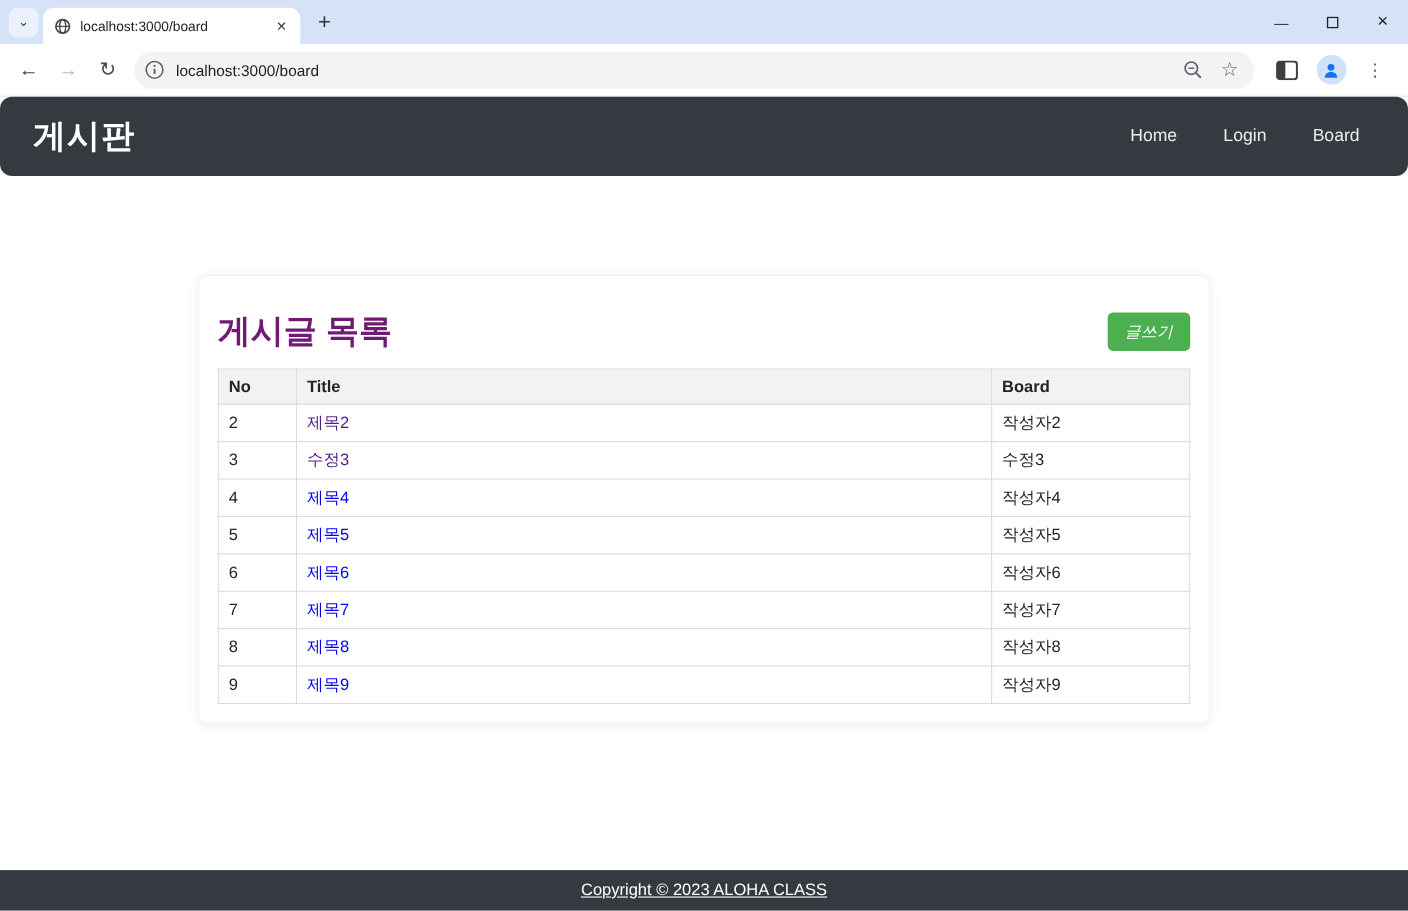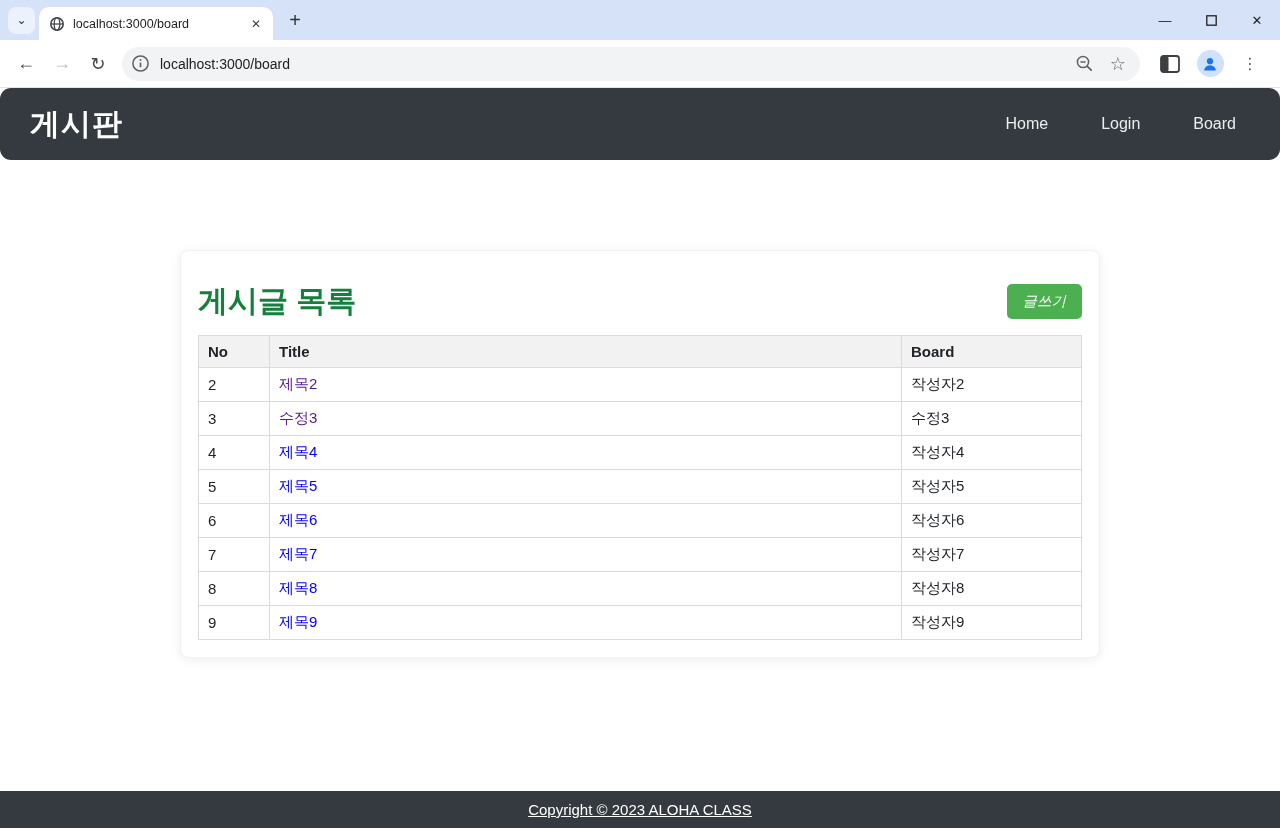--- a/index.html
+++ b/index.html
@@ -33,28 +33,28 @@
   .omni-icon { display:flex; align-items:center; justify-content:center; color:#5f6368; }
   .omni-star { font-size:18px; color:#5f6368; margin-left:16px; }
   .right-icons { display:flex; align-items:center; gap:4px; padding-right:4px; }
   .avatar { width:27px; height:27px; border-radius:50%; background:#cfe1fb; display:flex; align-items:center; justify-content:center; }
   .kebab { font-size:16px; color:#5f6368; }
 
   
   .navbar { height:72px; background:var(--navbar-bg,#343a40); display:flex; align-items:center;
     padding:0 44px 0 30px; flex:0 0 auto;border-radius:11px; }
   .brand { color:#fff; font-size:30px; font-weight:bold; letter-spacing:1px; cursor:pointer; }
-  .nav-links { margin-left:auto; display:flex; gap:53px; }
+  .nav-links { margin-left:auto; display:flex; gap:42px; }
   .nav-link { color:#eceded; font-size:16px; cursor:pointer; }
 
   .main { flex:1; background:#fff; }
   .card { width:920px; margin:90px auto 0; background:#fff; border:1px solid #f1f1f1; border-radius:8px;
     box-shadow:0 2px 12px rgba(0,0,0,.07); padding:30px 17px 17px; }
   .card-head { display:flex; align-items:center; justify-content:space-between; margin-bottom:13px; }
-  .page-title { font-size:30px; font-weight:700; color:#15803d; }
+  .page-title { font-size:30px; font-weight:700; color:#701a75; }
   .write-btn { background:var(--accent-green,#4caf50); color:#fff; border:none; border-radius:5px;
     padding:8px 16px; font-size:14.5px; cursor:pointer;font-style:italic; }
 
   table.board { width:100%; border-collapse:collapse; font-size:15px; color:#212529; }
   .board th, .board td { border:1px solid #dbdbdb; text-align:left; padding:7px 9px;margin-left:16px; }
   .board th { background:#f2f2f2; font-weight:700; }
   .col-no { width:71px; }
   .col-writer { width:180px; }
   a.post-link { text-decoration:none; cursor:pointer; }
   a.post-link.unvisited { color:var(--link-unvisited,#0000ee); }

